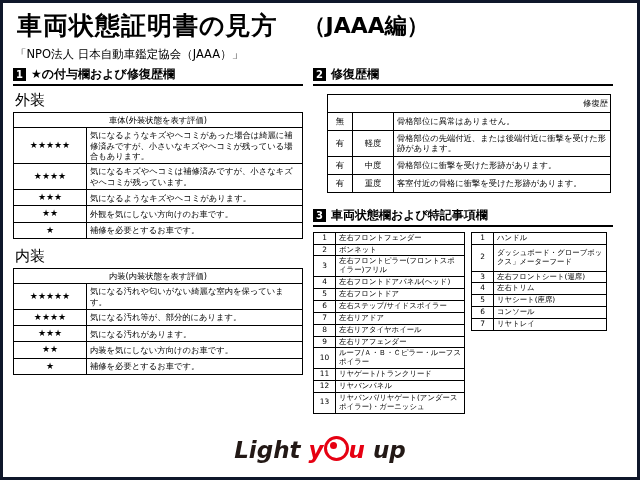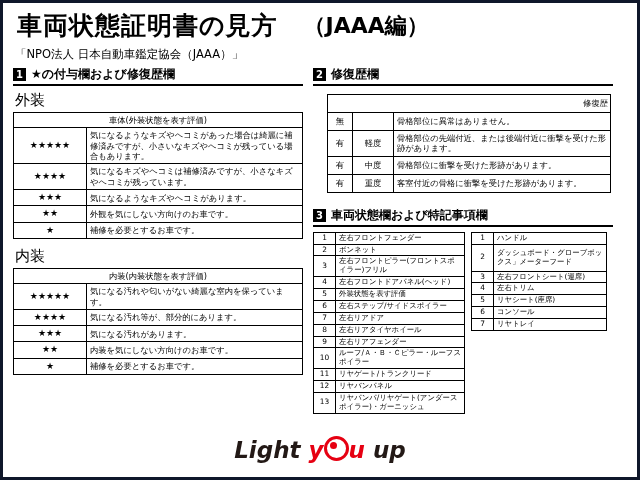--- a/index.html
+++ b/index.html
@@ -234,21 +234,21 @@
             <tr>
               <td class="eq-num">3</td>
               <td>左右フロントピラー(フロントスポイラー)フリル</td>
             </tr>
             <tr>
               <td class="eq-num">4</td>
               <td>左右フロントドアパネル(ヘッド)</td>
             </tr>
             <tr>
               <td class="eq-num">5</td>
-              <td>外装状態を表す評価</td>
+              <td>左右フロントドア</td>
             </tr>
             <tr>
               <td class="eq-num">6</td>
               <td>左右ステップ/サイドスポイラー</td>
             </tr>
             <tr>
               <td class="eq-num">7</td>
               <td>左右リアドア</td>
             </tr>
             <tr>

